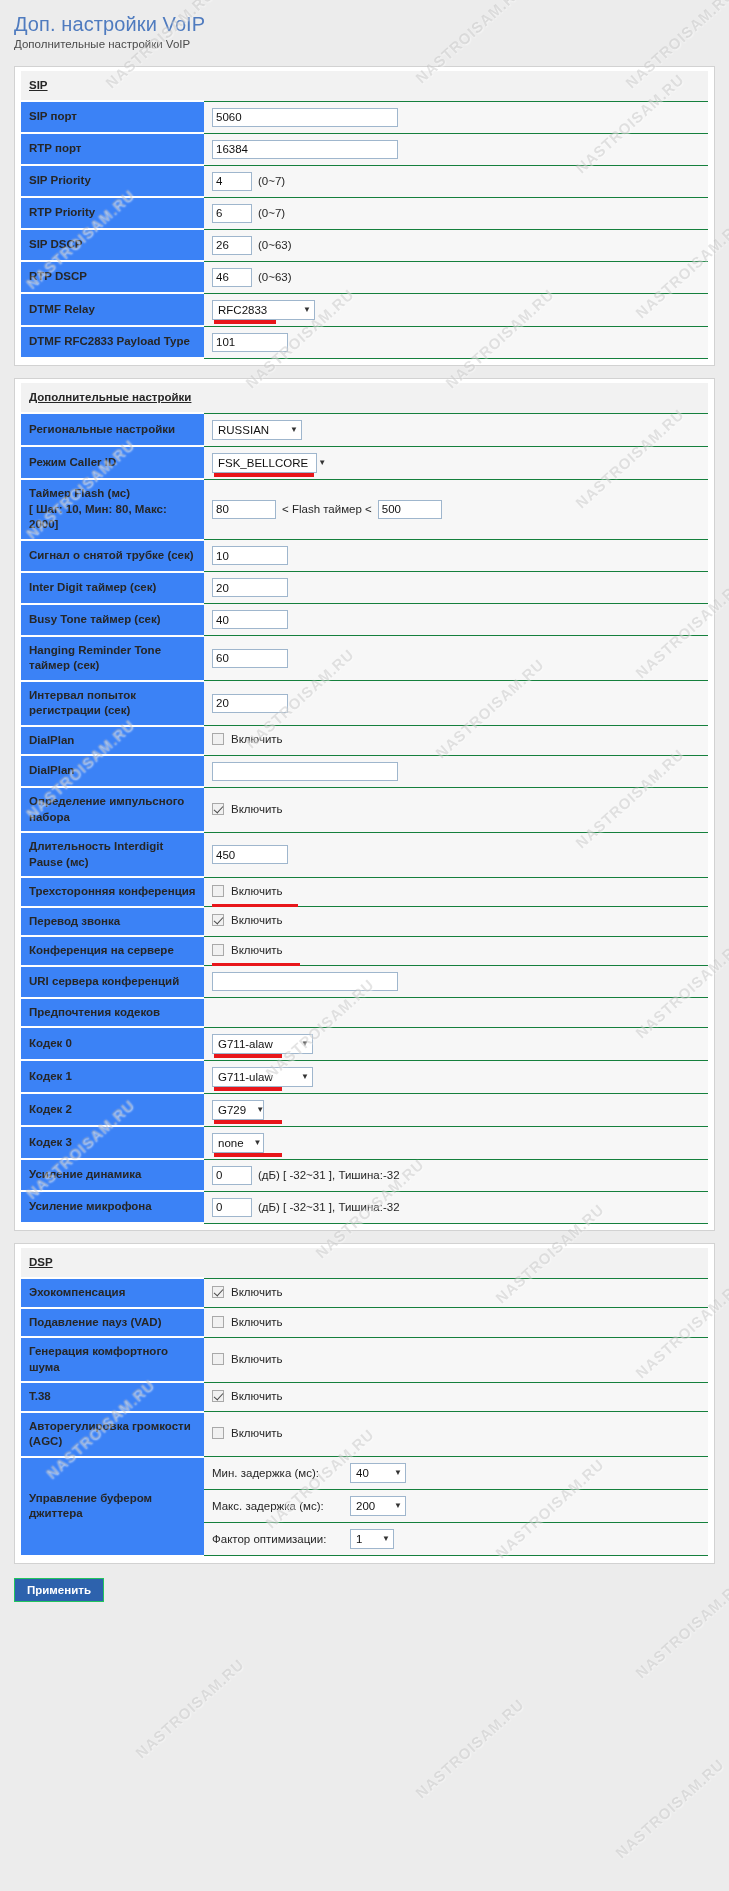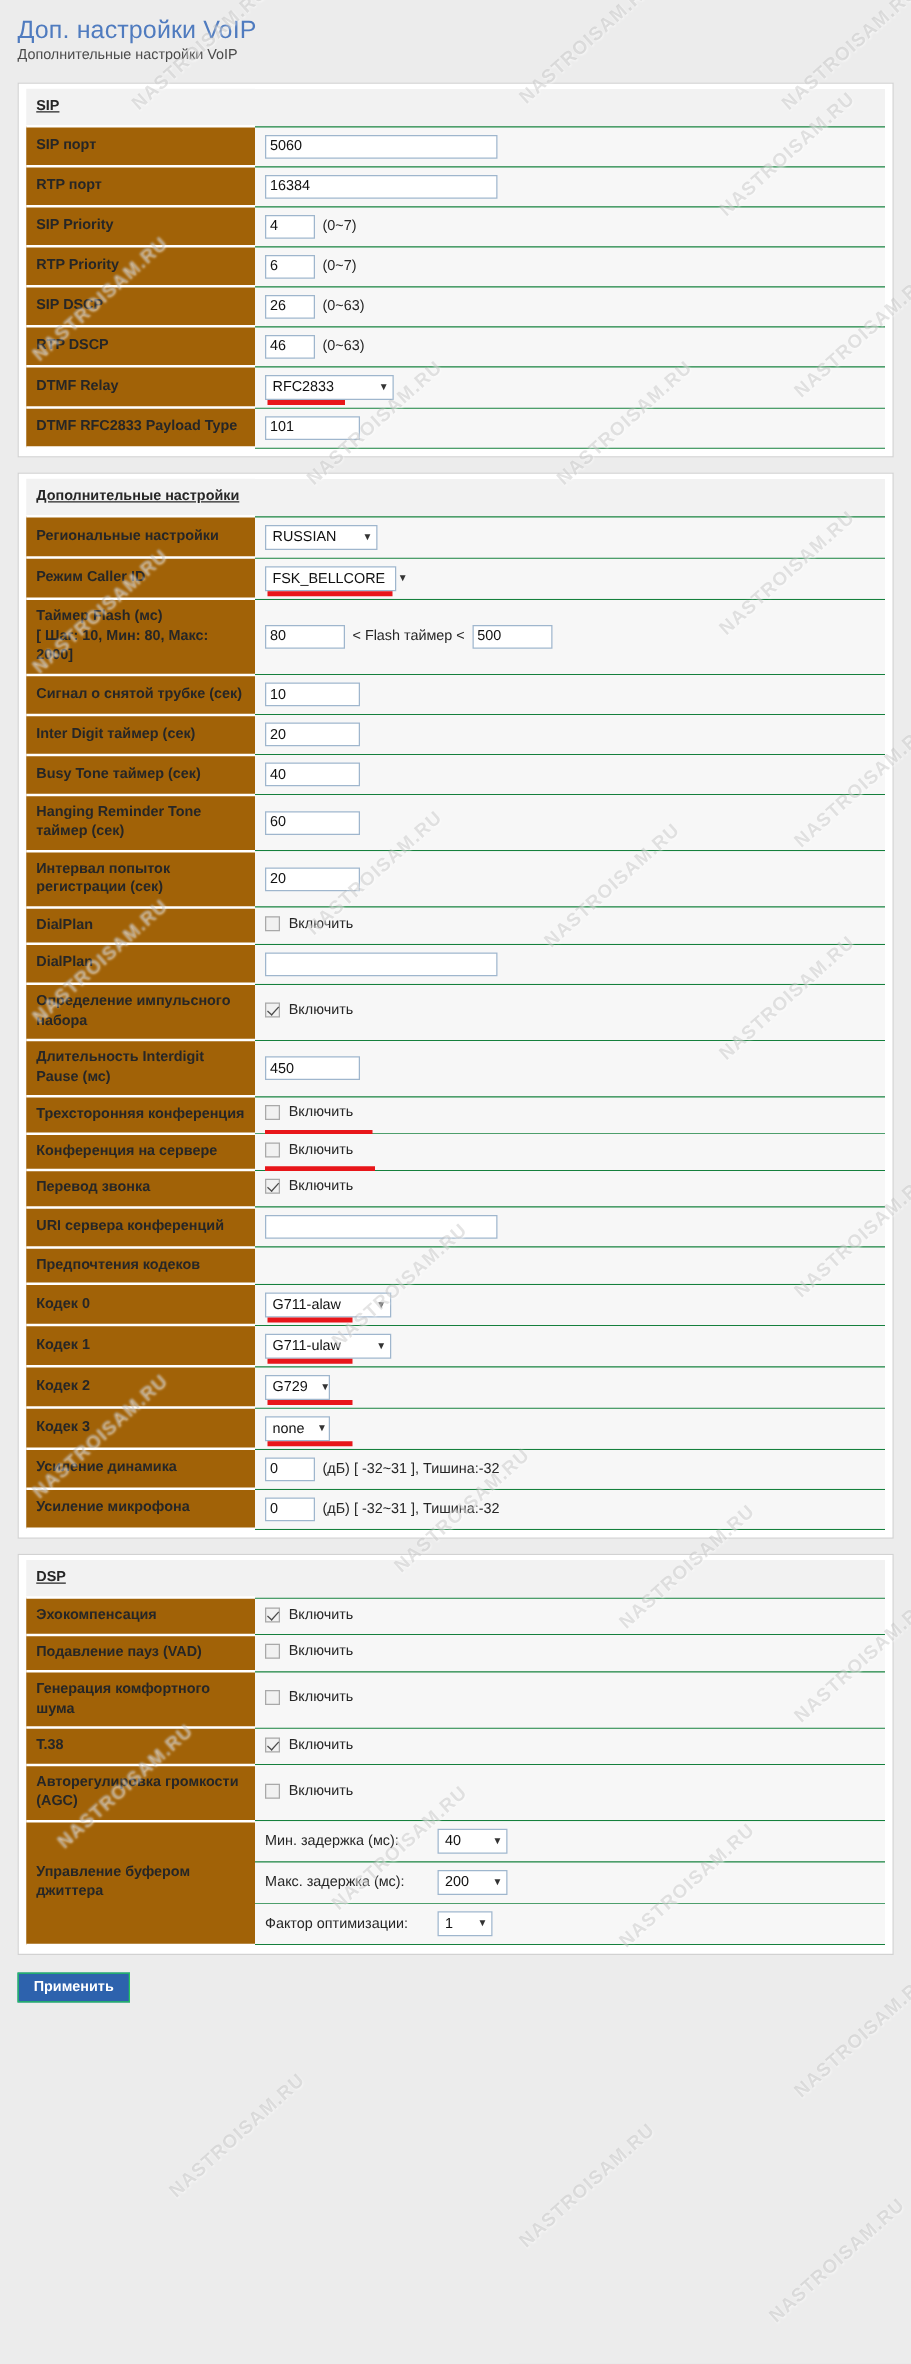--- a/index.html
+++ b/index.html
@@ -48,21 +48,21 @@
   }
   table.form tr { }
   table.form td {
     vertical-align: middle;
     padding: 6px 8px;
     font-size: 11.5px;
     color: #262626;
   }
   td.label {
     width: 183px;
-    background: #a16207;
+    background: #3b82f6;
     font-weight: bold;
     border-bottom: 2px solid #ffffff;
     line-height: 1.35;
   }
   td.value {
     background: #f7f7f7;
     border-bottom: 1px solid #15803d;
     position: relative;
   }
   tr.section-head td.label,
@@ -384,37 +384,37 @@
         <td class="value">
           <span class="chk-wrap">
             <span class="chk"></span>
             <span class="chk-label">Включить</span>
           </span>
           <span class="marker" style="left:8px; top:26px; width:86px;"></span>
         </td>
       </tr>
 
       <tr>
+        <td class="label">Перевод звонка</td>
+        <td class="value">
+          <span class="chk-wrap">
+            <span class="chk on"></span>
+            <span class="chk-label">Включить</span>
+          </span>
+        </td>
+      </tr>
+
+      <tr>
         <td class="label">Конференция на сервере</td>
         <td class="value">
           <span class="chk-wrap">
             <span class="chk"></span>
             <span class="chk-label">Включить</span>
           </span>
           <span class="marker" style="left:8px; top:26px; width:88px;"></span>
-        </td>
-      </tr>
-
-      <tr>
-        <td class="label">Перевод звонка</td>
-        <td class="value">
-          <span class="chk-wrap">
-            <span class="chk on"></span>
-            <span class="chk-label">Включить</span>
-          </span>
         </td>
       </tr>
 
       <tr>
         <td class="label">URI сервера конференций</td>
         <td class="value">
           <input class="txt w-wide" value="" style="">
         </td>
       </tr>
 

